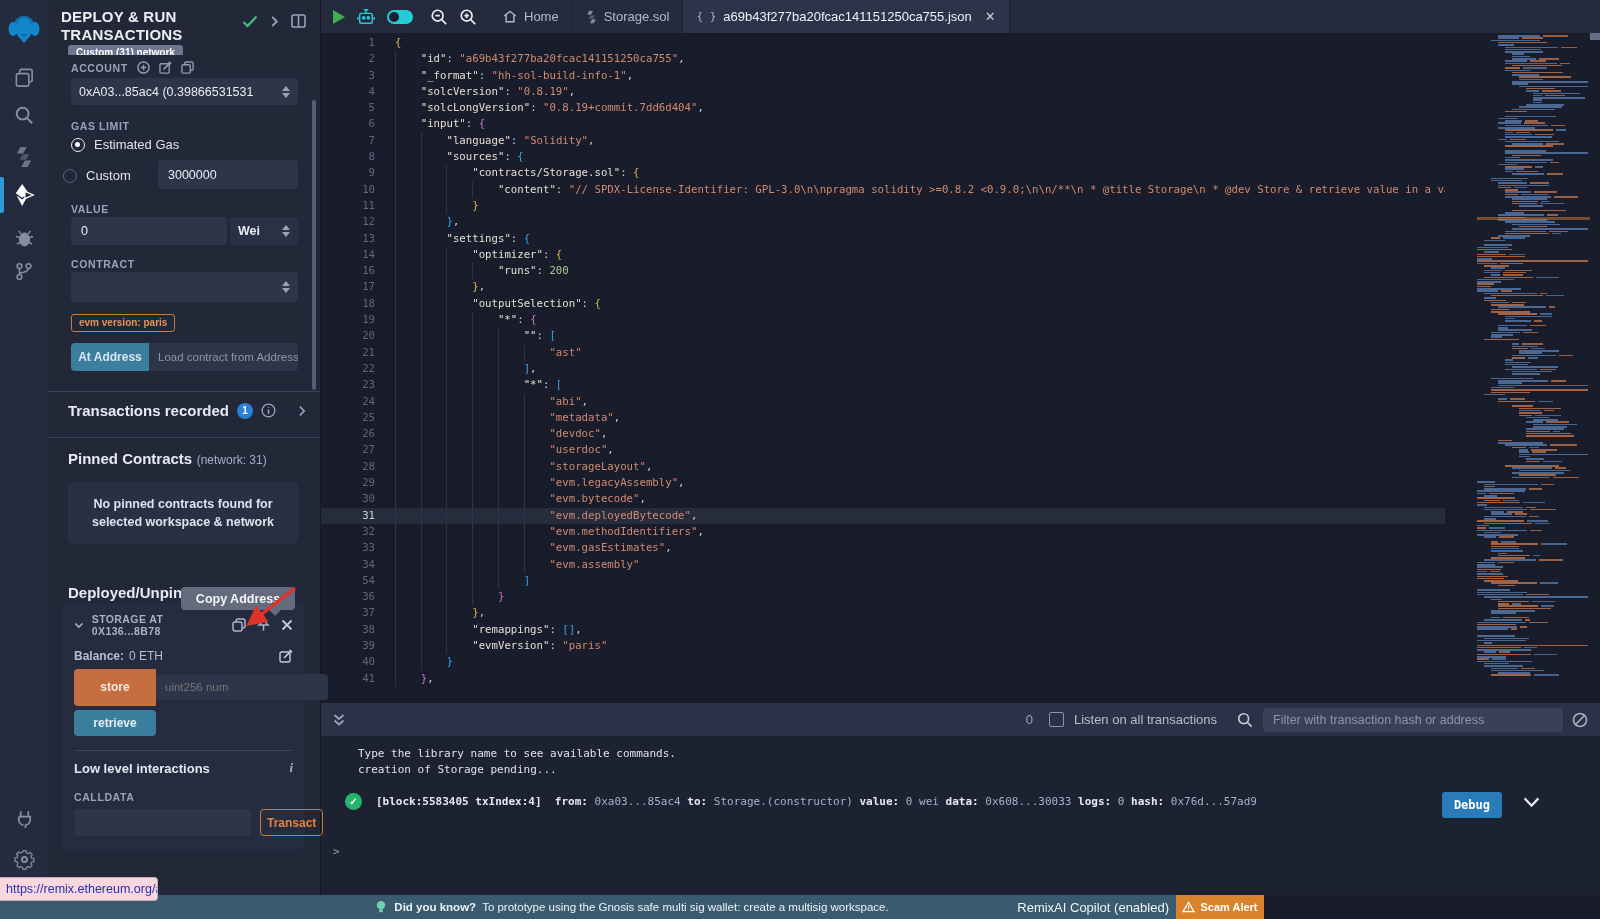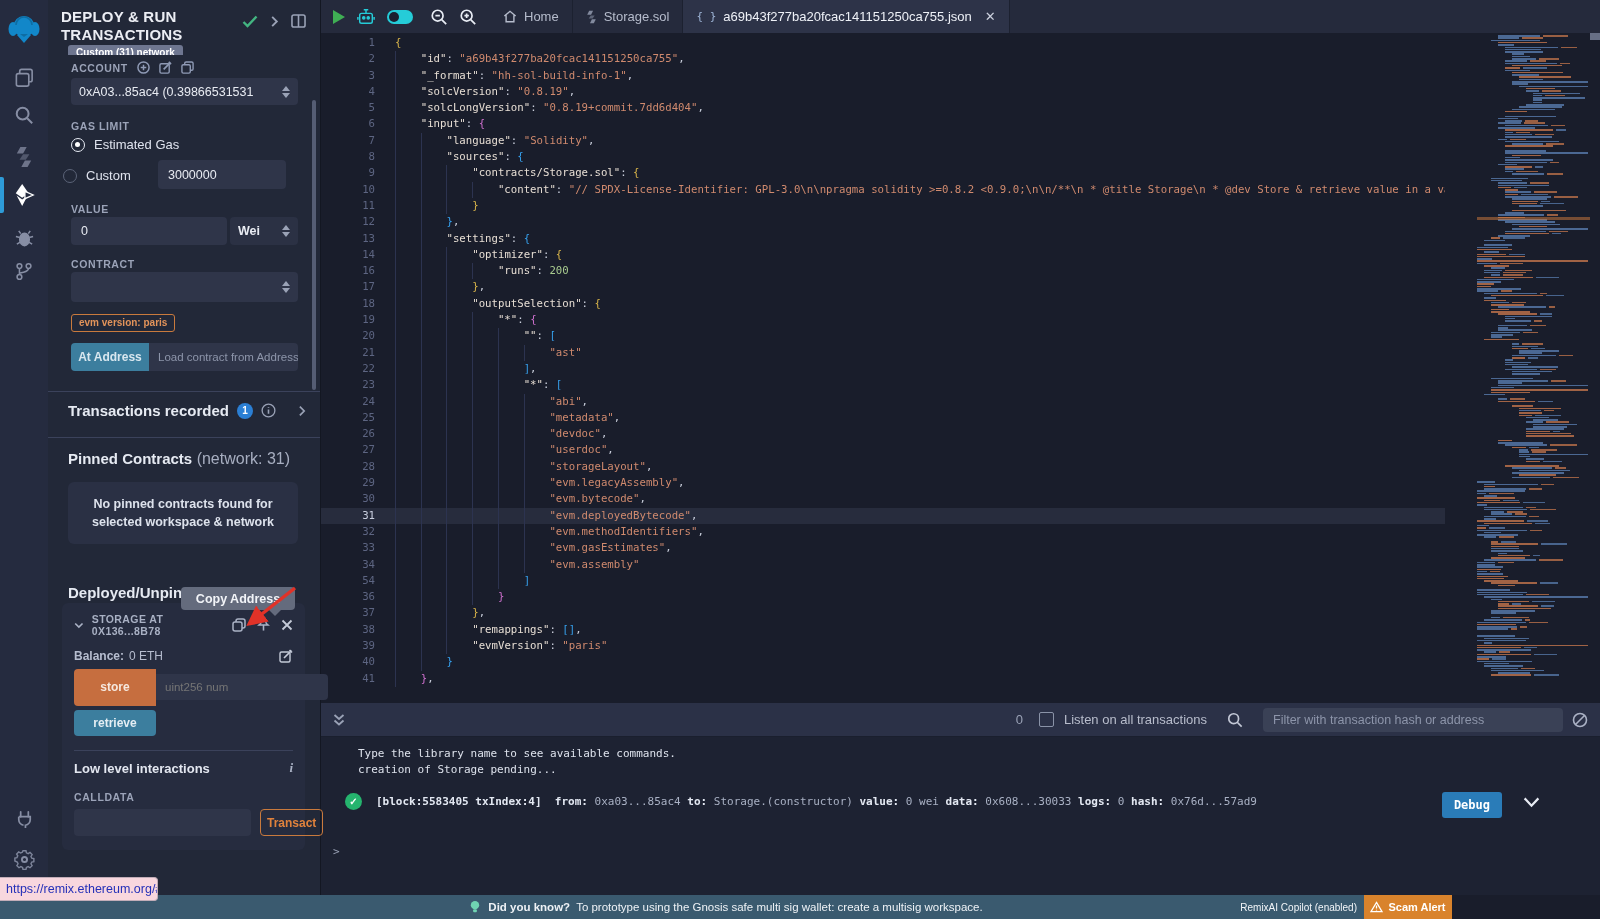--- a/index.html
+++ b/index.html
@@ -94,24 +94,24 @@
          display:flex;align-items:center;justify-content:center;font-family:"Liberation Sans",sans-serif;font-weight:bold}
   .txtext{white-space:nowrap;overflow:hidden}
   .txb{font-weight:bold;color:#e3e8f2}
   .txv{color:#a9b1c4}
   .btn-debug{position:absolute;right:98px;top:55px;height:26px;padding:0 12px;background:#2a7cb8;border:none;border-radius:3px;
              color:#fff;font-weight:bold;font-size:12px;font-family:"DejaVu Sans Mono",monospace;cursor:pointer}
   .dbg-chev{position:absolute;right:60px;top:60px;color:#e8ecf4;cursor:pointer}
   .prompt{position:absolute;left:13px;top:108px;color:#9aa2b6}
 
   
-  .statusbar{position:absolute;left:0;top:895px;width:1452px;height:24px;background:#3a5a6f;z-index:4;
+  .statusbar{position:absolute;left:0;top:895px;width:1264px;height:24px;background:#3a5a6f;z-index:4;
              display:flex;align-items:center;justify-content:center;font-size:11.5px;color:#eef2f6}
   .tipbold{font-weight:bold;margin:0 6px 0 7px}
-  .copilot{position:absolute;right:95px;font-size:10px;color:#f2f5f8;cursor:pointer}
+  .copilot{position:absolute;right:95px;font-size:13px;color:#f2f5f8;cursor:pointer}
   .scam{position:absolute;right:0;top:0;height:24px;width:88px;background:#d9832c;display:flex;align-items:center;
         justify-content:center;gap:5px;font-weight:bold;font-size:11px;color:#fff;cursor:pointer}
   .urltip{position:absolute;left:0;top:877px;width:158px;height:24px;background:#f8d7de;border:1px solid #c2adb8;border-left:none;
           border-radius:0 4px 4px 0;color:#2430b8;font-size:12.5px;display:flex;align-items:center;padding-left:6px;
           box-sizing:border-box;z-index:9;white-space:nowrap;overflow:hidden}
 </style>
 </head>
 <body>
 
 <div class="iconbar">
@@ -227,21 +227,21 @@
 
   <div class="sp-abs lbl" style="left:23px;top:120px">GAS LIMIT</div>
   <div class="sp-abs radrow" style="left:23px;top:137px">
     <span class="radio on"></span>
     <span>Estimated Gas</span>
   </div>
   <div class="sp-abs radrow" style="left:15px;top:168px">
     <span class="radio off"></span>
     <span>Custom</span>
   </div>
-  <input class="sp-abs inp" style="left: 110px; top: 160px; width: 128px; height: 29px; padding: 4px 10px;" value="3000000">
+  <input class="sp-abs inp" style="left: 110px; top: 160px; width: 140px; height: 29px; padding: 4px 10px;" value="3000000">
 
   <div class="sp-abs lbl" style="left:23px;top:203px">VALUE</div>
   <input class="sp-abs inp" style="left: 23px; top: 217px; width: 156px; height: 28px; padding: 0px 10px;" value="0">
   <div class="sp-abs sel" style="left:182px;top:217px;width:68px;height:28px;background:#2b3144">
     <span style="font-weight:bold">Wei</span>
     <span class="steppers">
         <span class="tri-up"></span>
         <span class="tri-dn"></span>
       </span>
   </div>
@@ -274,21 +274,21 @@
       </svg>
     <svg style="margin-left:auto" width="8" height="12" viewBox="0 0 9 14" fill="none" stroke="#9aa2b6" stroke-width="2">
         <path d="M2 2 L7 7 L2 12"></path>
       </svg>
   </div>
 
   <div class="divider" style="top:437px"></div>
 
   <div class="sp-abs" style="left:20px;top:450px">
     <span class="sect-title">Pinned Contracts</span>
-    <span style="font-size:16px;color:#a7aec0">(network: 31)</span>
+    <span style="font-size:12px;color:#a7aec0">(network: 31)</span>
   </div>
   <div class="sp-abs emptybox" style="left:20px;top:482px;width:202px">
     <div>No pinned contracts found for</div>
     <div>selected workspace &amp; network</div>
   </div>
 
   <div class="sp-abs sect-title" style="left:20px;top:584px;width:240px;white-space:nowrap;overflow:hidden">Deployed/Unpinned Contracts</div>
 
   <div class="card" style="left:14px;top:603px;width:243px;height:247px">
     <div class="cardrow">
@@ -814,21 +814,21 @@
       <path d="M2.5 2 L7 6 L11.5 2 M2.5 7.5 L7 11.5 L11.5 7.5"></path>
     </svg>
     <span style="flex:1"></span>
     <span style="color:#9aa2b6">0</span>
     <span class="chk" style="margin-left:16px"></span>
     <span style="margin-left:10px;color:#b8bdcc">Listen on all transactions</span>
     <svg style="margin-left:20px" width="16" height="16" viewBox="0 0 18 18" fill="none" stroke="#c3c8d6" stroke-width="1.9">
       <circle cx="7.5" cy="7.5" r="5.5"></circle>
         <path d="M11.5 11.5 L16.5 16.5"></path>
     </svg>
-    <input class="filter" style="margin-left: 20px;" placeholder="Filter with transaction hash or address">
+    <input class="filter" style="margin-left: 10px;" placeholder="Filter with transaction hash or address">
     <svg style="margin-left:9px" width="16" height="16" viewBox="0 0 16 16" fill="none" stroke="#aab1c4" stroke-width="1.6">
       <circle cx="8" cy="8" r="6.5"></circle>
         <path d="M3.5 12.5 L12.5 3.5"></path>
     </svg>
   </div>
 
   <div class="terminal">
     <div class="tlog">
       <div>Type the library name to see available commands.</div>
       <div>creation of Storage pending...</div>

